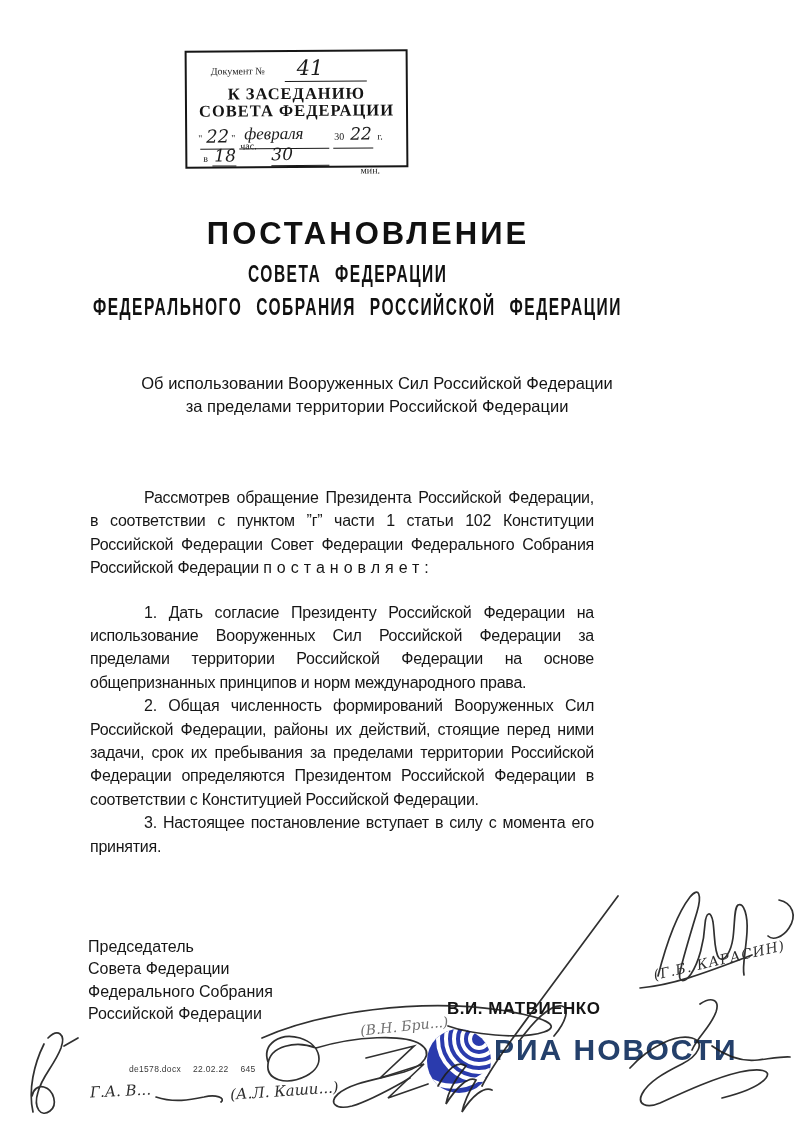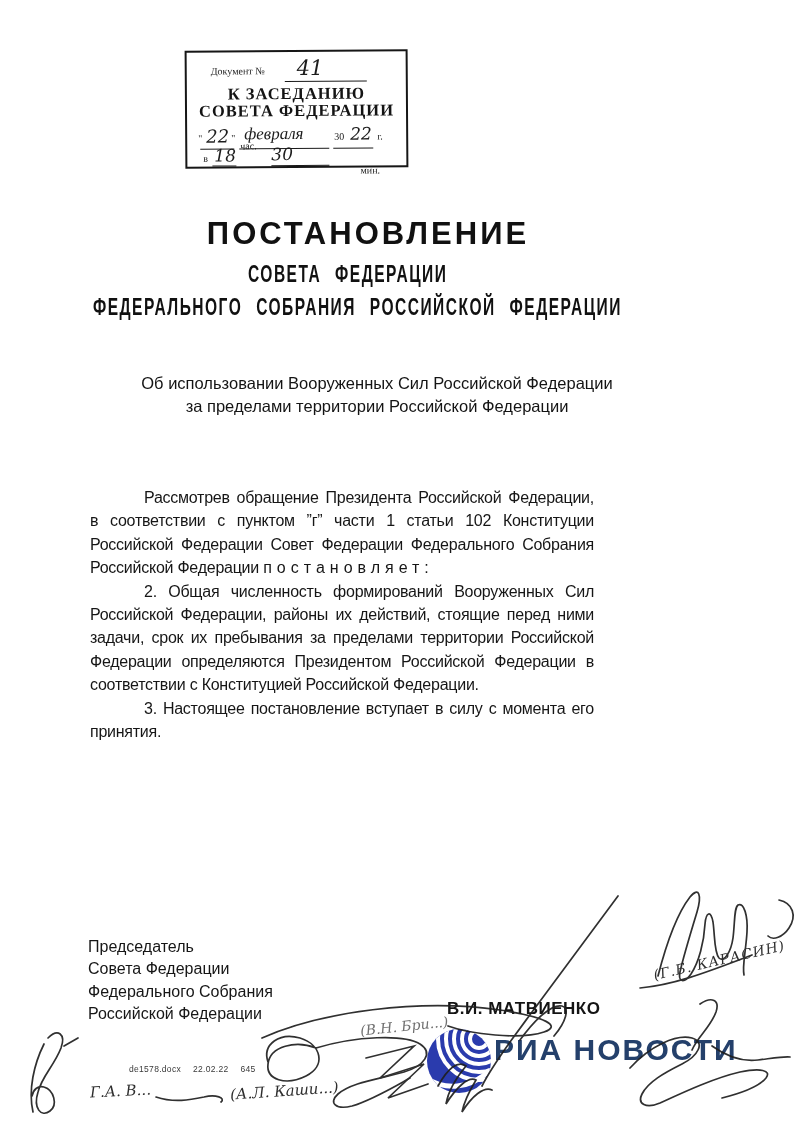--- a/index.html
+++ b/index.html
@@ -98,20 +98,21 @@
     <div class="title-sub" style="margin-top:8px;"><span class="cond">ФЕДЕРАЛЬНОГО СОБРАНИЯ РОССИЙСКОЙ ФЕДЕРАЦИИ</span></div>
   </div>
 
   <div class="subject">
     <div>Об использовании Вооруженных Сил Российской Федерации</div>
     <div>за пределами территории Российской Федерации</div>
   </div>
 
   <div class="body-text">
     <p><span>Рассмотрев обращение Президента Российской Федерации, в соответствии с пунктом ”г” части 1 статьи 102 Конституции Российской Федерации Совет Федерации Федерального Собрания Российской Федерации </span><span class="resolves">постановляет:</span></p>
+    <p class="first-item">1. Дать согласие Президенту Российской Федерации на использование Вооруженных Сил Российской Федерации за пределами территории Российской Федерации на основе общепризнанных принципов и норм международного права.</p>
     <p>2. Общая численность формирований Вооруженных Сил Российской Федерации, районы их действий, стоящие перед ними задачи, срок их пребывания за пределами территории Российской Федерации определяются Президентом Российской Федерации в соответствии с Конституцией Российской Федерации.</p>
     <p>3. Настоящее постановление вступает в силу с момента его принятия.</p>
   </div>
 
   <div class="sig-left">
     <div>Председатель</div>
     <div>Совета Федерации</div>
     <div>Федерального Собрания</div>
     <div>Российской Федерации</div>
   </div>

